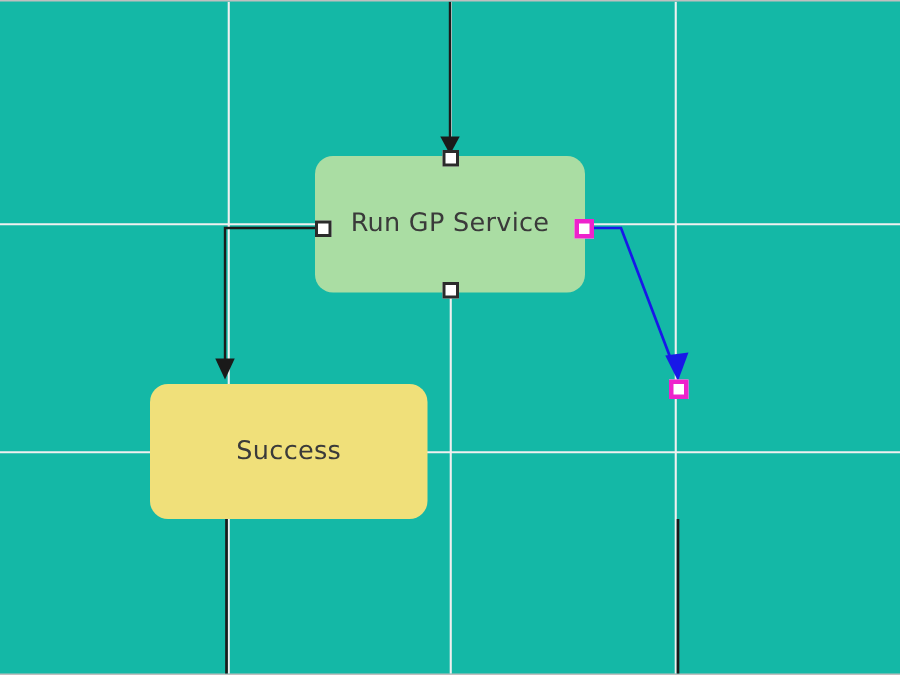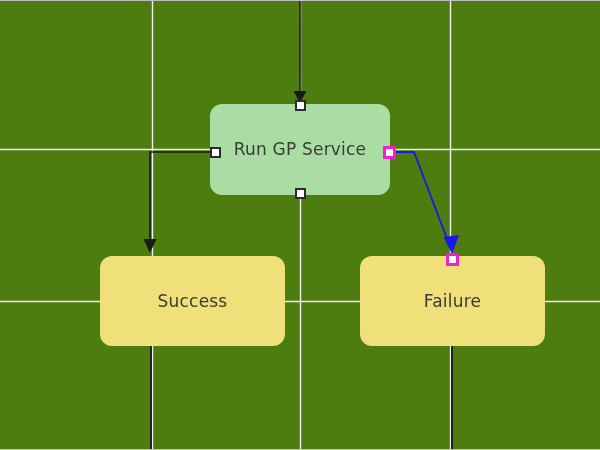--- a/index.html
+++ b/index.html
@@ -9,21 +9,21 @@
     background: #ffffff;
   }
   body {
     font-family: "DejaVu Sans", sans-serif;
   }
   #canvas-root {
     position: relative;
     width: 600px;
     height: 450px;
     overflow: hidden;
-    background: #4d7c0f;
+    background: #14b8a6;
     box-sizing: border-box;
     border-top: 1px solid #bfbfbf;
     border-bottom: 1px solid #bfbfbf;
     padding-left: 27px;
   }
   .grid-layer {
     position: absolute;
     left: 0; top: 0;
     width: 600px;
     height: 450px;
@@ -118,18 +118,15 @@
   </div>
   <div class="port normal" style="left:294.5px; top:98.5px;"></div>
   <div class="port normal" style="left:209.5px; top:145.5px;"></div>
   <div class="port normal" style="left:294.5px; top:186.5px;"></div>
   <div class="port selected" style="left:383px; top:144.5px;"></div>
 
   <div class="node" style="left:60px; top:255px; width:185px; height:90px; background:#f0e07a;margin-left:40px;">
     <span class="node-label">Success</span>
   </div>
 
-  <div class="node" style="left:360px; top:255px; width:185px; height:90px; background:#f0e07a;">
-    <span class="node-label">Failure</span>
-  </div>
   <div class="port selected" style="left:445.5px; top:251.5px;"></div>
 
 </div>
 
 </body></html>

